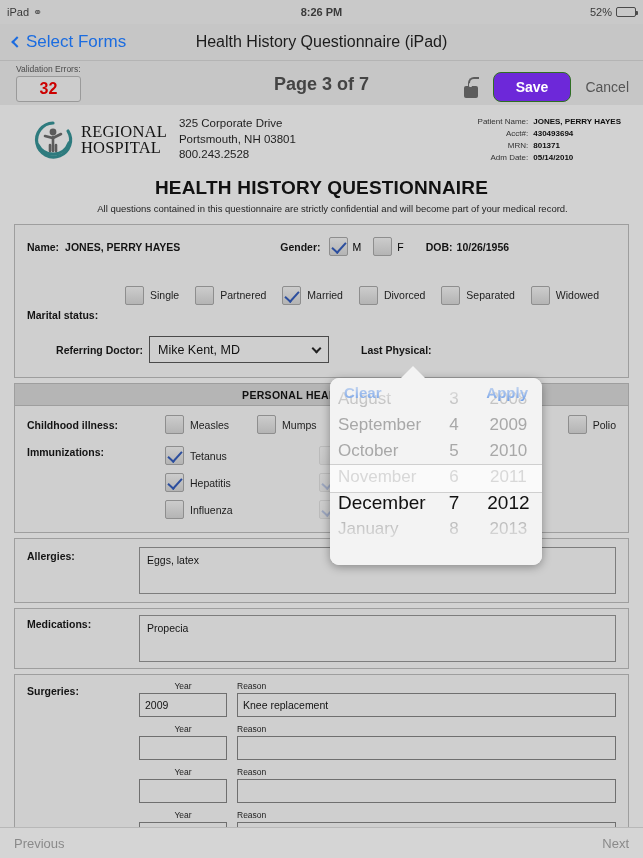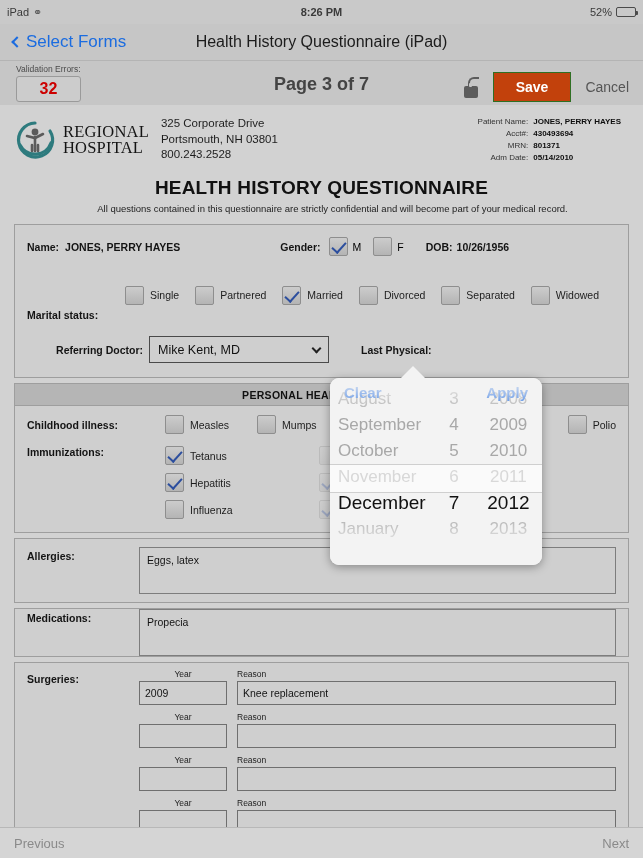--- a/index.html
+++ b/index.html
@@ -87,34 +87,34 @@
   .lock-kh {
     position: absolute; top: 6px; left: 6.2px; width: 3px; height: 4px;
     background: #c6c6c6; border-radius: 1px; z-index: 2;
   }
   .lock-shk {
     position: absolute; top: 0px; left: 5px; width: 11px; height: 11px;
     border: 2.6px solid #5c5c5c; border-bottom: none; border-right: none;
     border-radius: 6px 0 0 0;
   }
   .save-btn {
-    background: #c2410c; color: #fff; font-weight: bold; font-size: 14px;
-    padding: 6px 22px; border-radius: 0; border: 1px solid #2f6f23;
+    background: #6d28d9; color: #fff; font-weight: bold; font-size: 14px;
+    padding: 6px 22px; border-radius: 8px; border: 1px solid #2f6f23;
     cursor: pointer;
   }
   .cancel-btn { color: #555; font-size: 14px; cursor: pointer; }
 
   
   .sheet {
     position: absolute; top: 105px; left: 0; right: 0; bottom: 31px;
     background: #d2d2d2; overflow: hidden;
   }
 
   
-  .letterhead { display: flex; padding: 9px 14px 0 14px; }
+  .letterhead { display: flex; padding: 9px 14px 0 32px; }
   .lh-logo { display: flex; align-items: center; gap: 7px; }
   .logo-mark { width: 42px; height: 42px; position: relative; flex: 0 0 42px; }
   .logo-text { line-height: 0.95; font-family: "Liberation Serif", serif; }
   .logo-l1 { font-size: 16.5px; letter-spacing: .2px; color: #141414; }
   .logo-l2 { font-size: 16.5px; letter-spacing: .2px; color: #141414; }
   .lh-addr {
     margin-left: 12px; font-size: 11.5px; color: #1e1e1e; line-height: 1.35;
     padding-top: 2px;
   }
   .lh-pat {
@@ -445,21 +445,21 @@
           </div>
         </div>
       </div>
     </div>
 
     <div class="panel" style="padding:8px 12px;display:flex;align-items:flex-start;">
       <span class="fld-label" style="width:112px;padding-top:3px;">Allergies:</span>
       <span class="ta big">Eggs, latex</span>
     </div>
 
-    <div class="panel" style="padding:0 12px;display:flex;align-items:flex-start;">
+    <div class="panel" style="padding:6px 12px;display:flex;align-items:flex-start;">
       <span class="fld-label" style="width:112px;padding-top:3px;">Medications:</span>
       <span class="ta big">Propecia</span>
     </div>
 
     <div class="panel" style="padding:6px 12px 0 12px;">
       <div style="display:flex;">
         <span class="fld-label" style="width:112px;padding-top:4px;">Surgeries:</span>
         <div style="flex:1;">
 
           <div>

